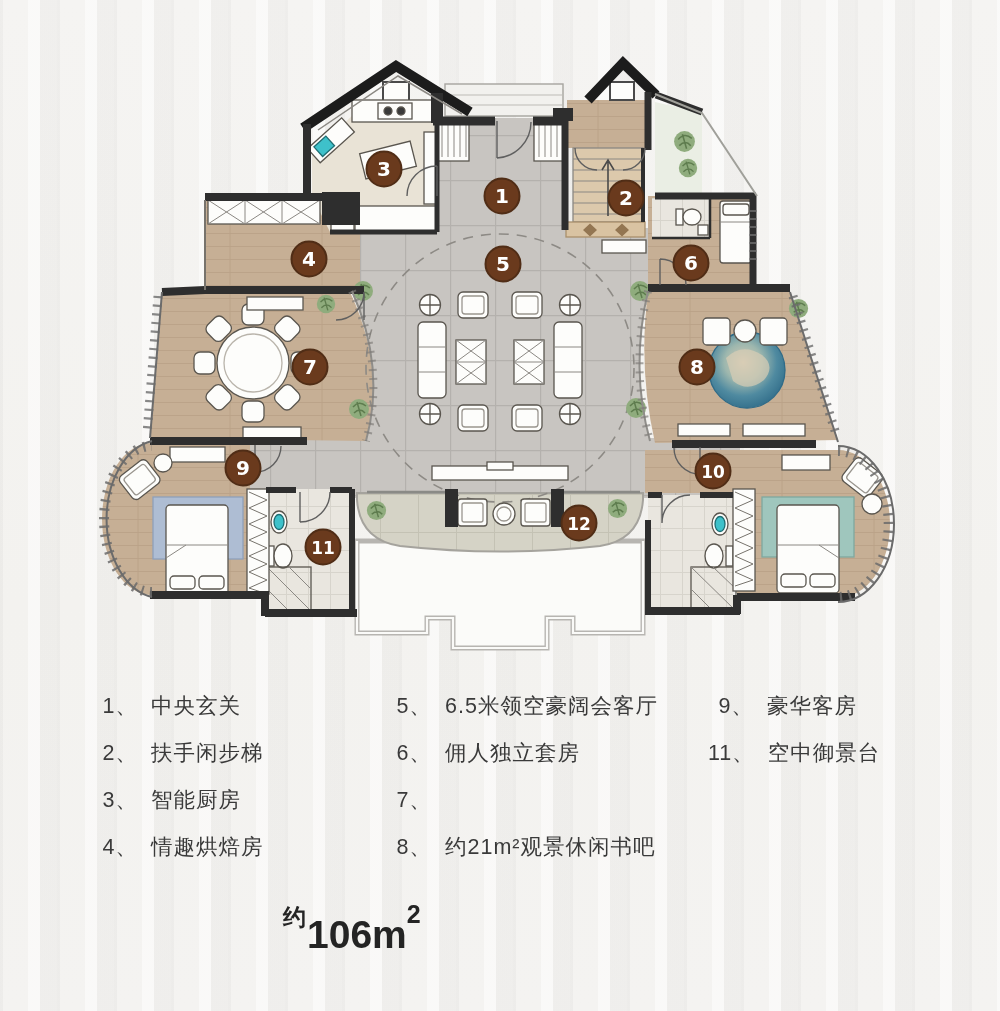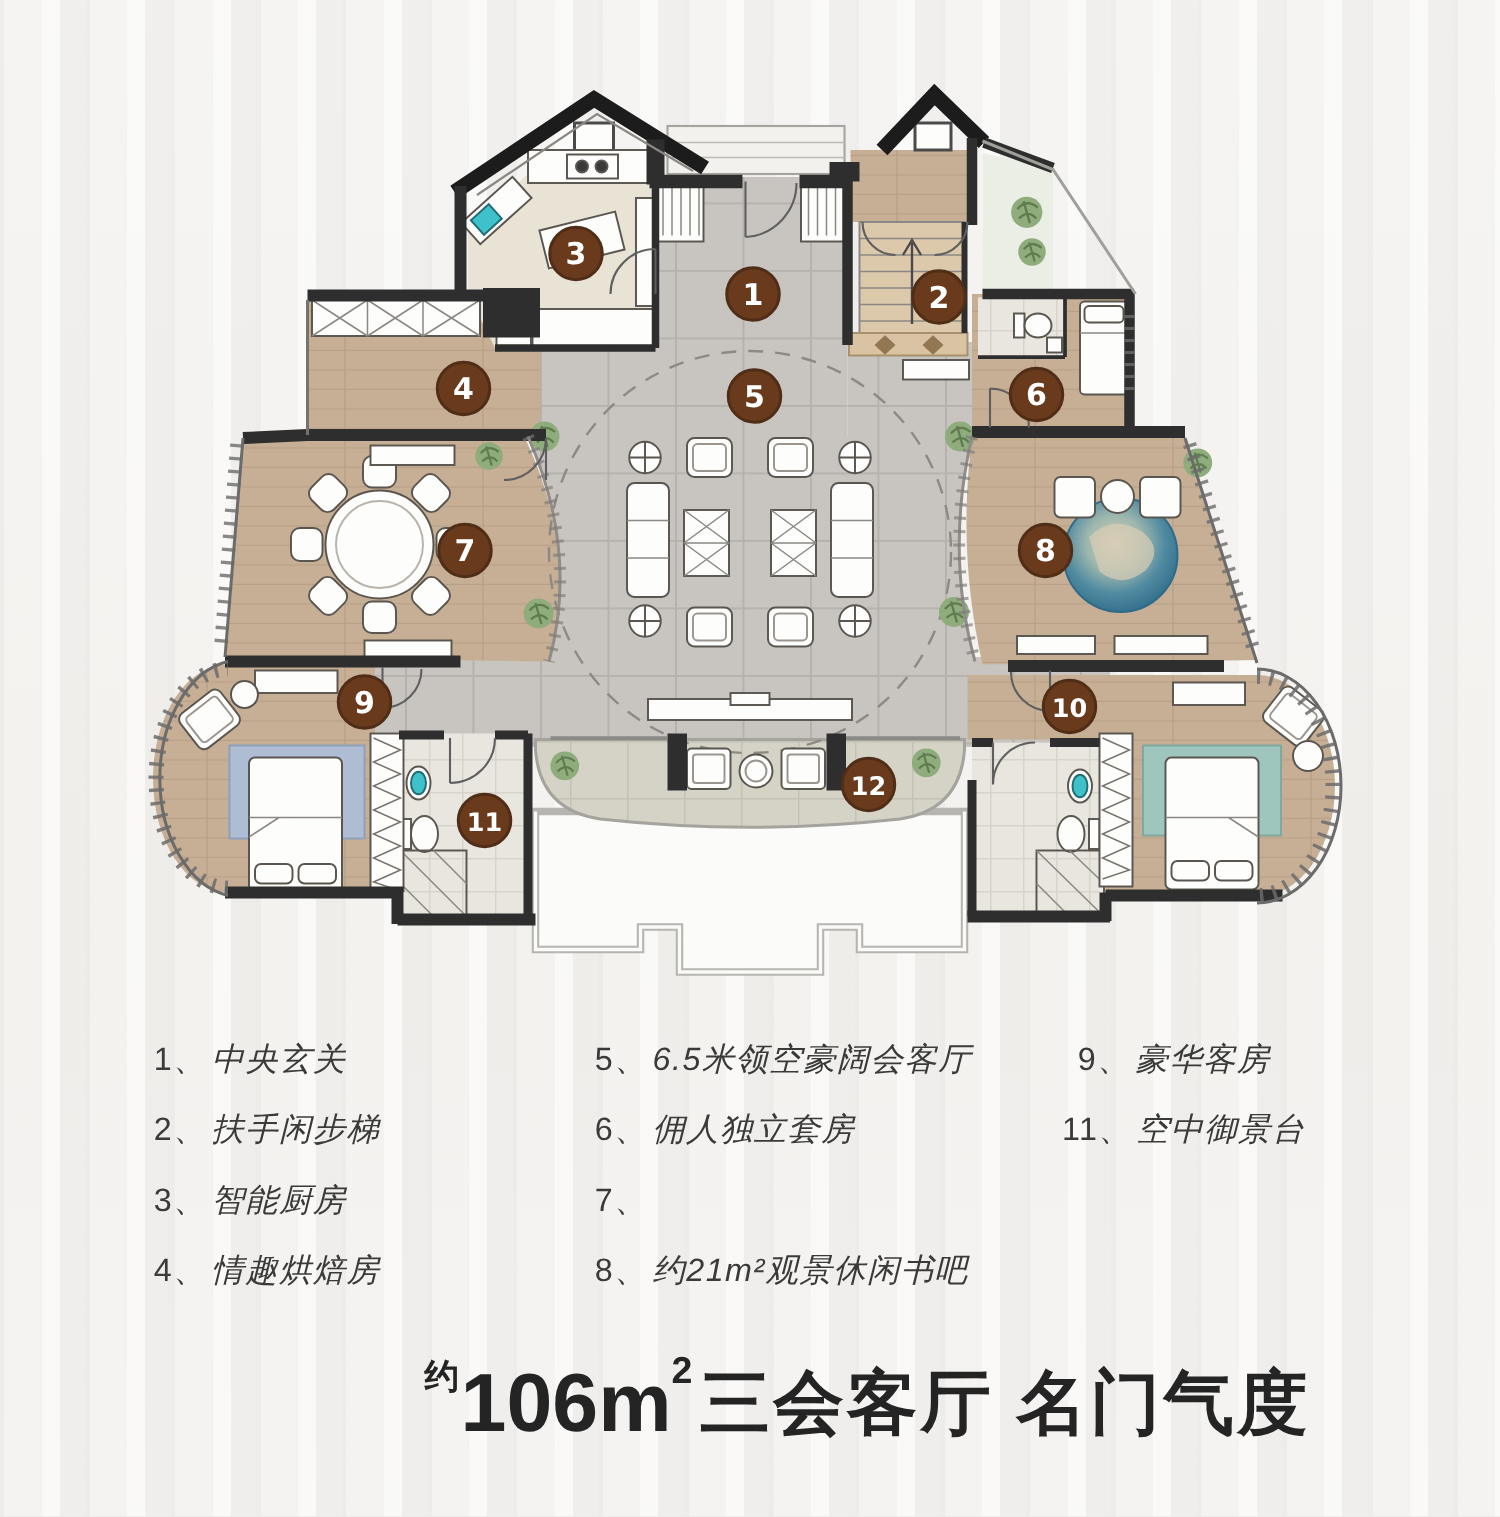--- a/index.html
+++ b/index.html
@@ -16,21 +16,21 @@
       linear-gradient(180deg,#f5f4f2 0%,#f3f2ef 60%,#f4f3f1 100%);
   }
   .plan{position:absolute;top:0;left:0;}
 
   
   .legend{position:absolute;top:682px;left:0;width:100%;height:200px;color:#3a3a3a;}
   .legend-col{position:absolute;top:0;}
   .col-0{left:92px;} .col-1{left:386px;} .col-2{left:708px;}
   .legend-item{display:flex;align-items:center;height:47px;font-size:21.5px;font-weight:500;letter-spacing:1px;}
   .legend-item .num{min-width:46px;text-align:right;}
-  .legend-item .lab{margin-left:3px;white-space:nowrap;font-style:italic;}
+  .legend-item .lab{margin-left:13px;white-space:nowrap;}
 
   
   .floor-box{
     position:absolute;left:40px;top:899px;width:200px;height:66px;
     border:3px solid #1d1d1d;background:rgba(252,251,250,.6);
     display:flex;align-items:center;justify-content:center;
     font-size:44px;font-weight:bold;color:#1d1d1d;
   }
   .floor-box::before,.floor-box::after{
     content:"";position:absolute;top:8px;bottom:8px;width:9px;
@@ -38,21 +38,21 @@
   }
   .floor-box::before{left:-15px;}
   .floor-box::after{right:-15px;}
   .floor-text{letter-spacing:1.45em;padding-left:1.45em;white-space:nowrap;}
 
   .main-title{
     position:absolute;left:283px;top:896px;height:78px;
     display:flex;align-items:center;color:#242424;font-weight:bold;white-space:nowrap;
   }
   .t-prefix{font-size:23px;align-self:flex-start;margin-top:6px;margin-right:1px;}
-  .t-area{font-size:55px;letter-spacing:0;}
+  .t-area{font-size:39px;letter-spacing:0;}
   .t-sup{font-size:25px;align-self:flex-start;margin-top:4px;}
   .t-rest{font-size:47px;margin-left:5px;letter-spacing:2px;}
 </style>
 </head>
 <body>
 
 <div class="screen">
 
   <svg class="plan" width="1000" height="665" viewBox="0 0 1000 665">
     <defs>
@@ -444,16 +444,15 @@
           <span class="num">11、</span>
           <span class="lab">空中御景台</span>
         </div>
     </div>
   </div>
 
   <div class="main-title">
     <span class="t-prefix">约</span>
     <span class="t-area">106m</span>
     <span class="t-sup">2</span>
-    <span class="t-rest">三会客厅 名门气度</span>
   </div>
 
 </div>
 
 </body></html>

